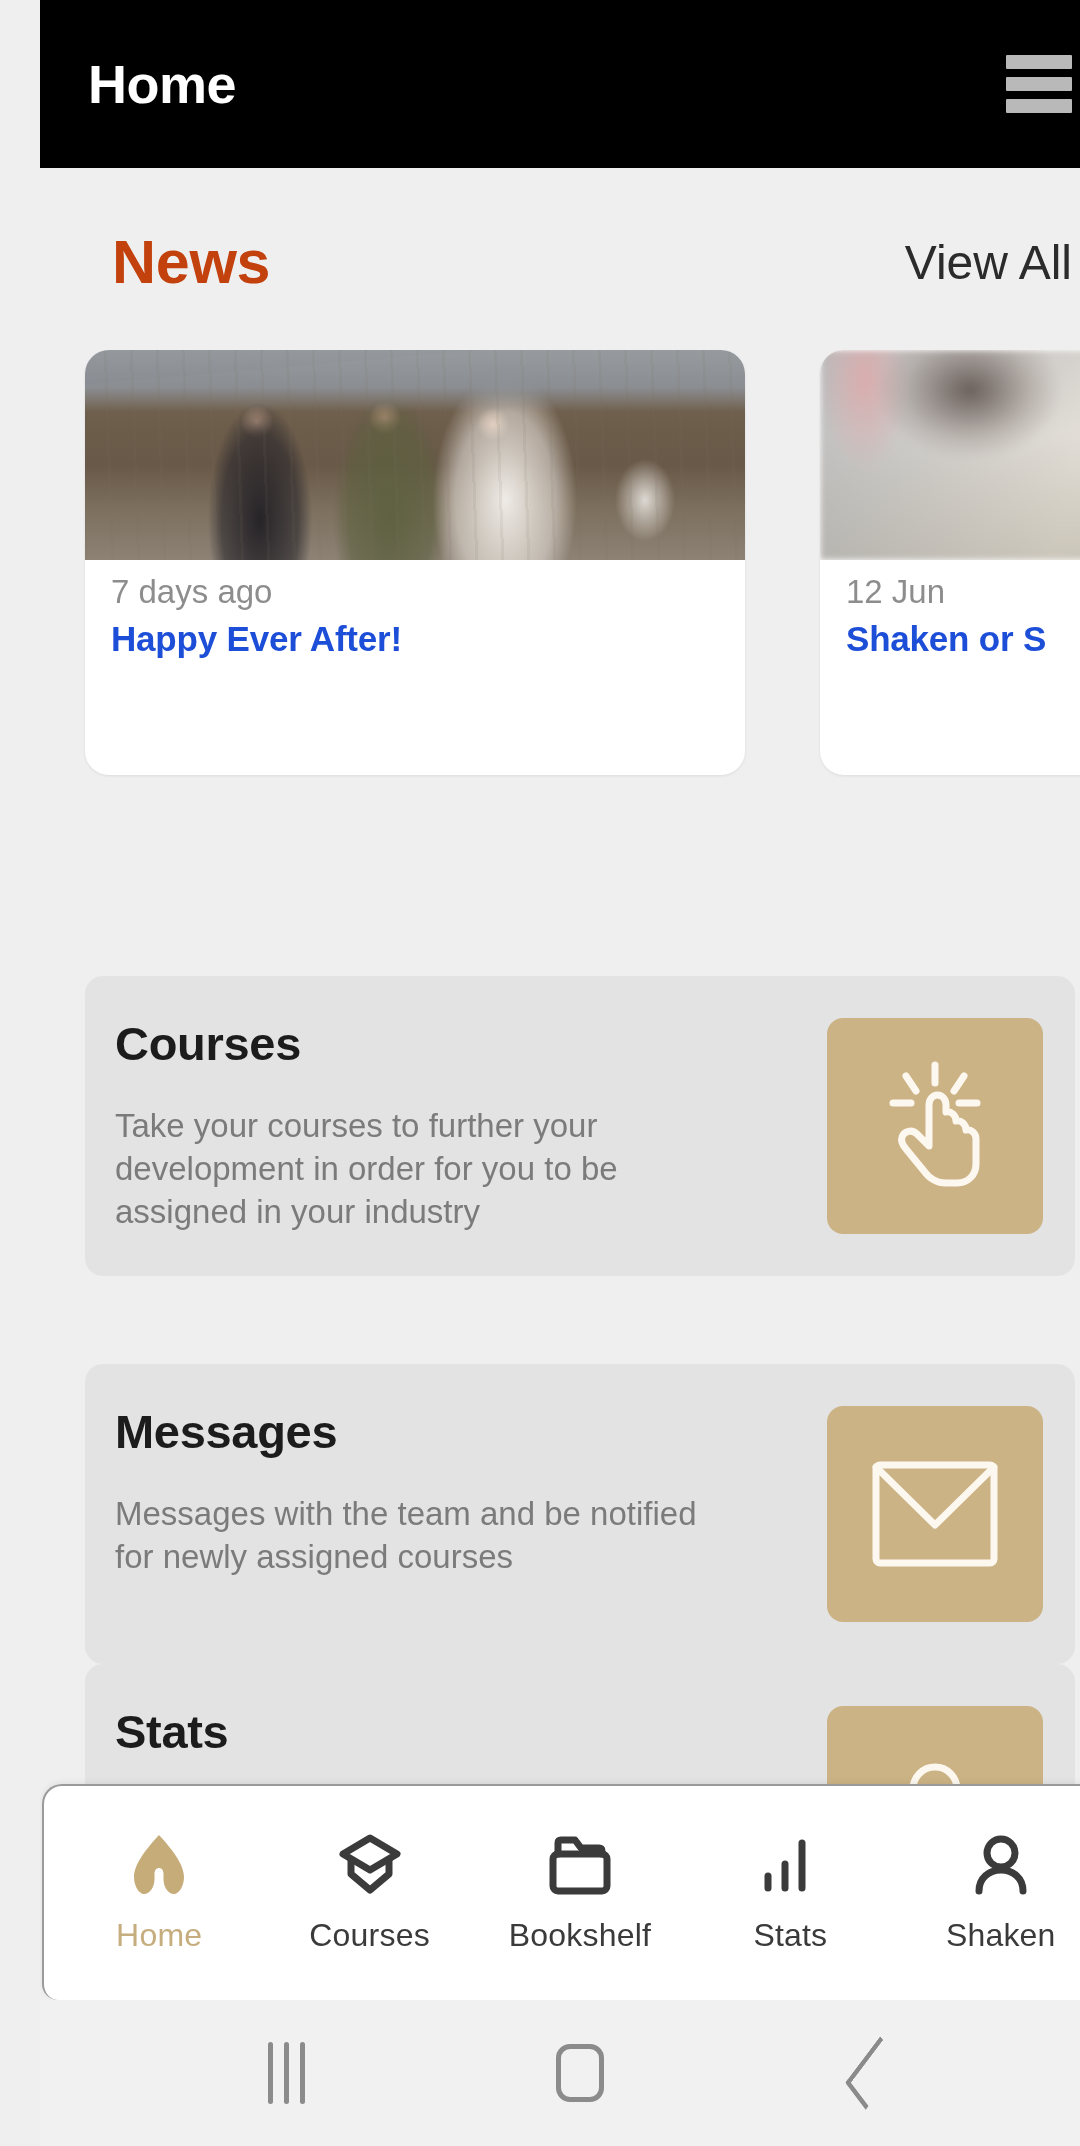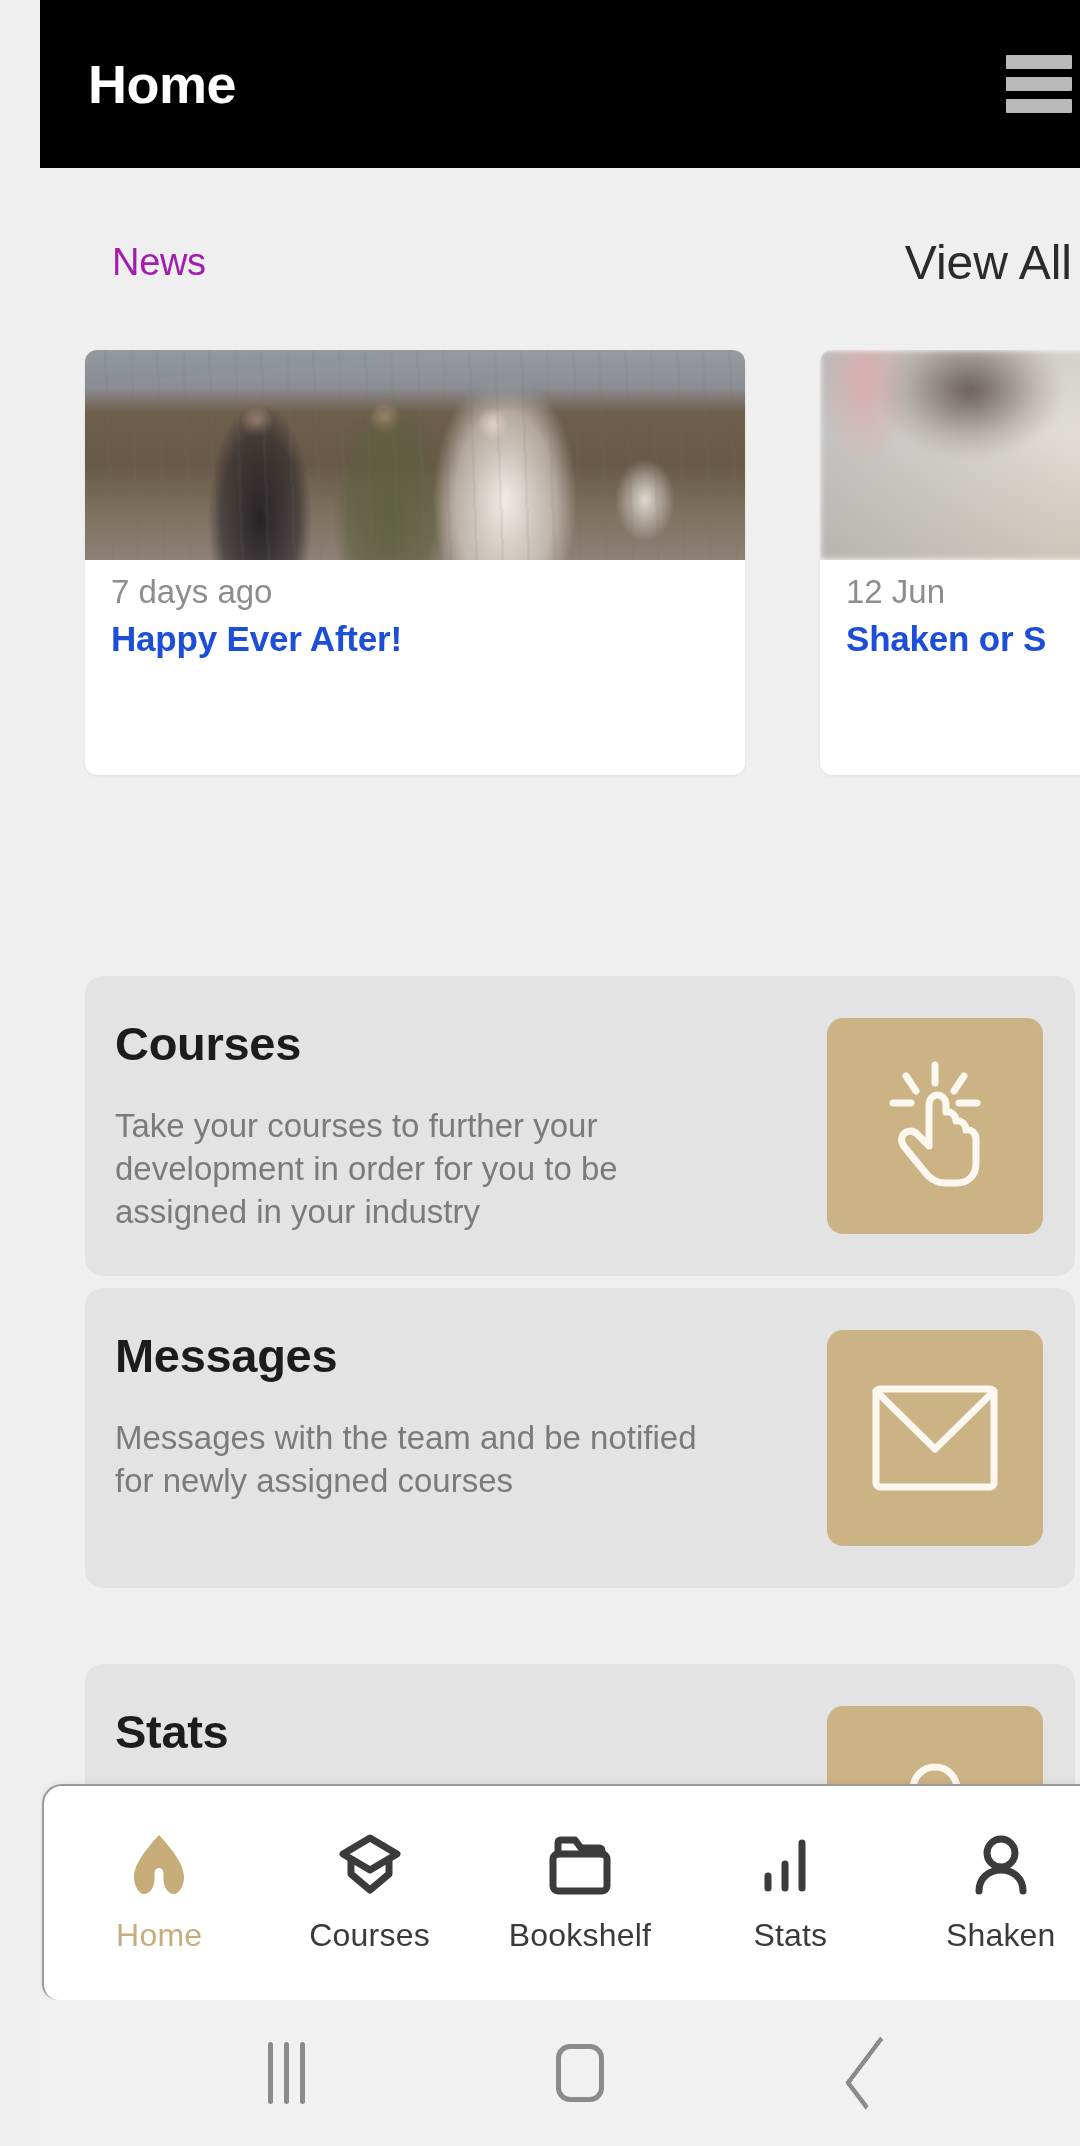--- a/index.html
+++ b/index.html
@@ -71,23 +71,23 @@
     position: absolute;
     top: 58px; left: 0;
     width: 1080px;
     height: 72px;
     display: flex;
     align-items: center;
     justify-content: space-between;
     padding: 0 48px 0 72px;
   }
   .news-title {
-    font-size: 38px;
-    font-weight: 400;
-    color: #a21caf;
+    font-size: 61px;
+    font-weight: 700;
+    color: #c2410c;
     letter-spacing: -0.3px;
   }
   .view-all {
     font-size: 48px;
     color: #2b2b2b;
     font-weight: 400;
     cursor: pointer;
   }
 
   
@@ -99,21 +99,21 @@
     display: flex;
     gap: 75px;
     padding-left: 45px;
     overflow: hidden;
   }
   .news-card {
     width: 660px;
     flex: 0 0 660px;
     height: 425px;
     background: #ffffff;
-    border-radius: 12px;
+    border-radius: 24px;
     overflow: hidden;
     box-shadow: 0 1px 3px rgba(0,0,0,0.08);
     cursor: pointer;
   }
   .news-thumb {
     width: 100%;
     height: 210px;
     overflow: hidden;
     position: relative;
   }
@@ -188,21 +188,21 @@
   
   .feature-card {
     position: absolute;
     left: 45px;
     width: 990px;
     background: #e3e3e3;
     border-radius: 18px;
     cursor: pointer;
   }
   #card-courses  { top: 808px;  height: 300px; }
-  #card-messages { top: 1120px; height: 300px; }
+  #card-messages { top: 1196px; height: 300px; }
   #card-stats    { top: 1496px; height: 300px; }
 
   .feature-title {
     position: absolute;
     left: 30px;
     top: 40px;
     font-size: 47px;
     font-weight: 700;
     color: #1c1c1c;
     letter-spacing: -0.3px;

